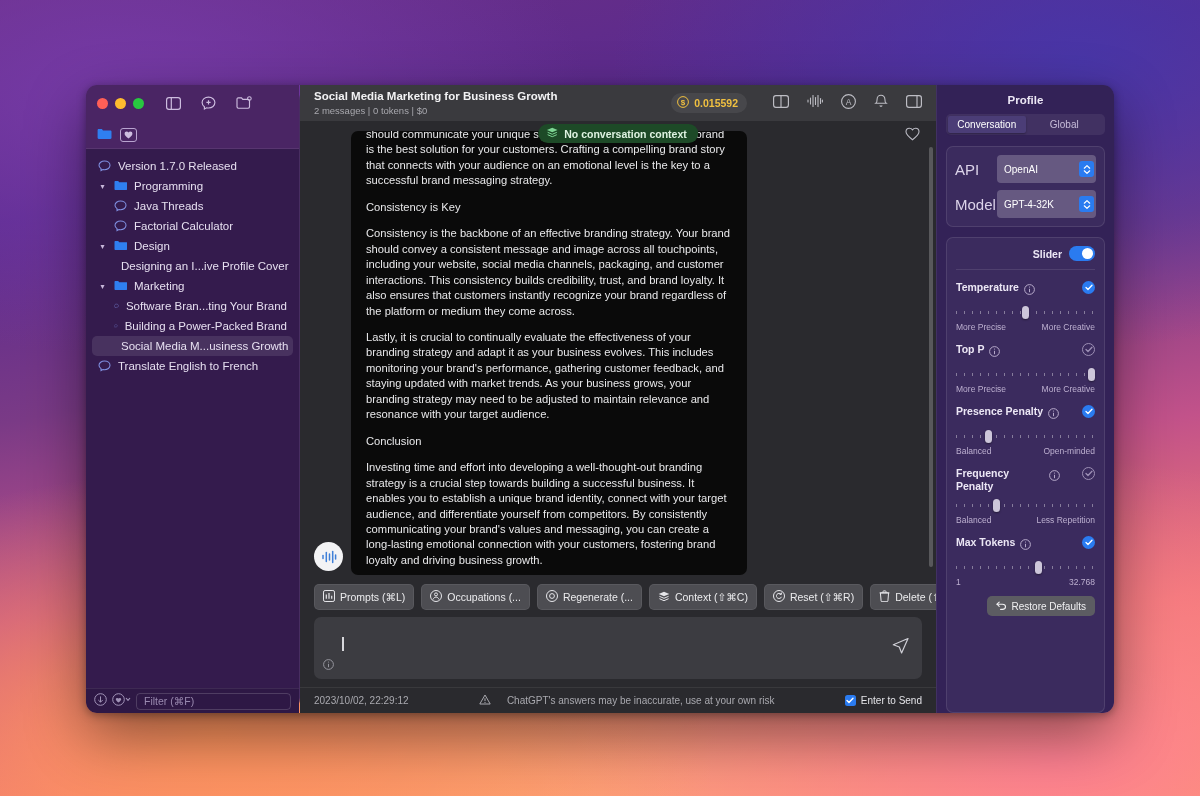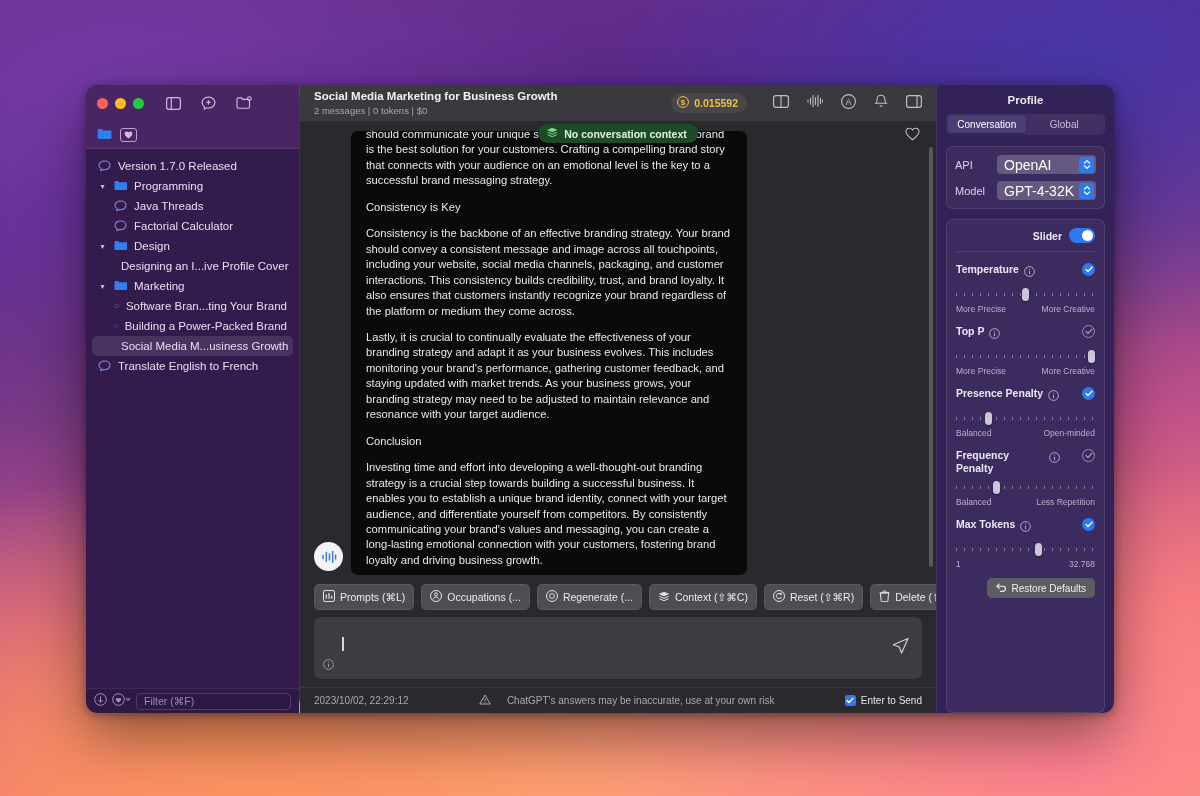--- a/index.html
+++ b/index.html
@@ -257,28 +257,28 @@
 
   .pf-card {
     background: rgba(255,255,255,0.045);
     border: 1px solid rgba(255,255,255,0.10);
     border-radius: 7px;
     padding: 8px;
     margin-bottom: 10px;
   }
   .pf-field { display: flex; align-items: center; gap: 8px; margin-bottom: 7px; }
   .pf-field:last-child { margin-bottom: 0; }
-  .pf-label { color: #ddd4ea; font-size: 11px; width: 34px; }
+  .pf-label { color: #ddd4ea; font-size: 15px; width: 34px; }
   .pf-select {
-    flex: 1; height: 19px;
+    flex: 1; height: 28px;
     background: rgba(255,255,255,0.22);
     border-radius: 4px;
     display: flex; align-items: center;
     padding: 0 2px 0 7px;
-    color: #ffffff; font-size: 14px;
+    color: #ffffff; font-size: 10px;
     position: relative;
   }
   .pf-select span.val { flex: 1; }
   .stepper {
     width: 15px; height: 16px; border-radius: 3px;
     background: #2a7bf0;
     display: flex; flex-direction: column; align-items: center; justify-content: center;
     gap: 1px;
   }
 

